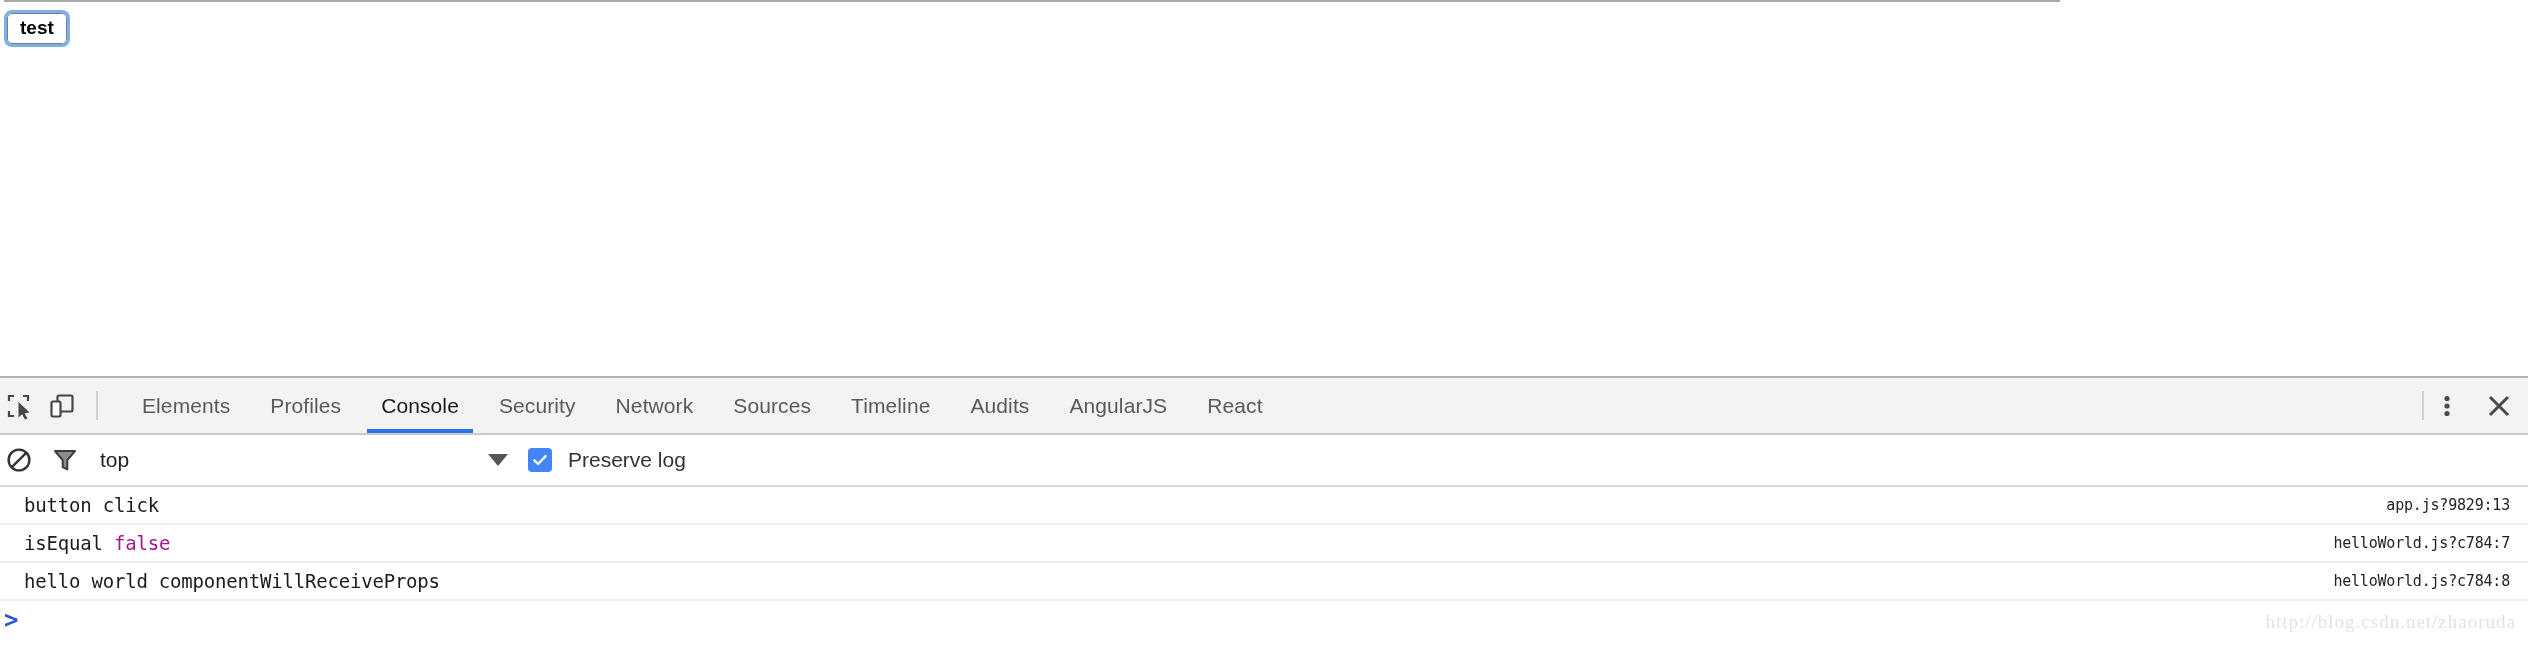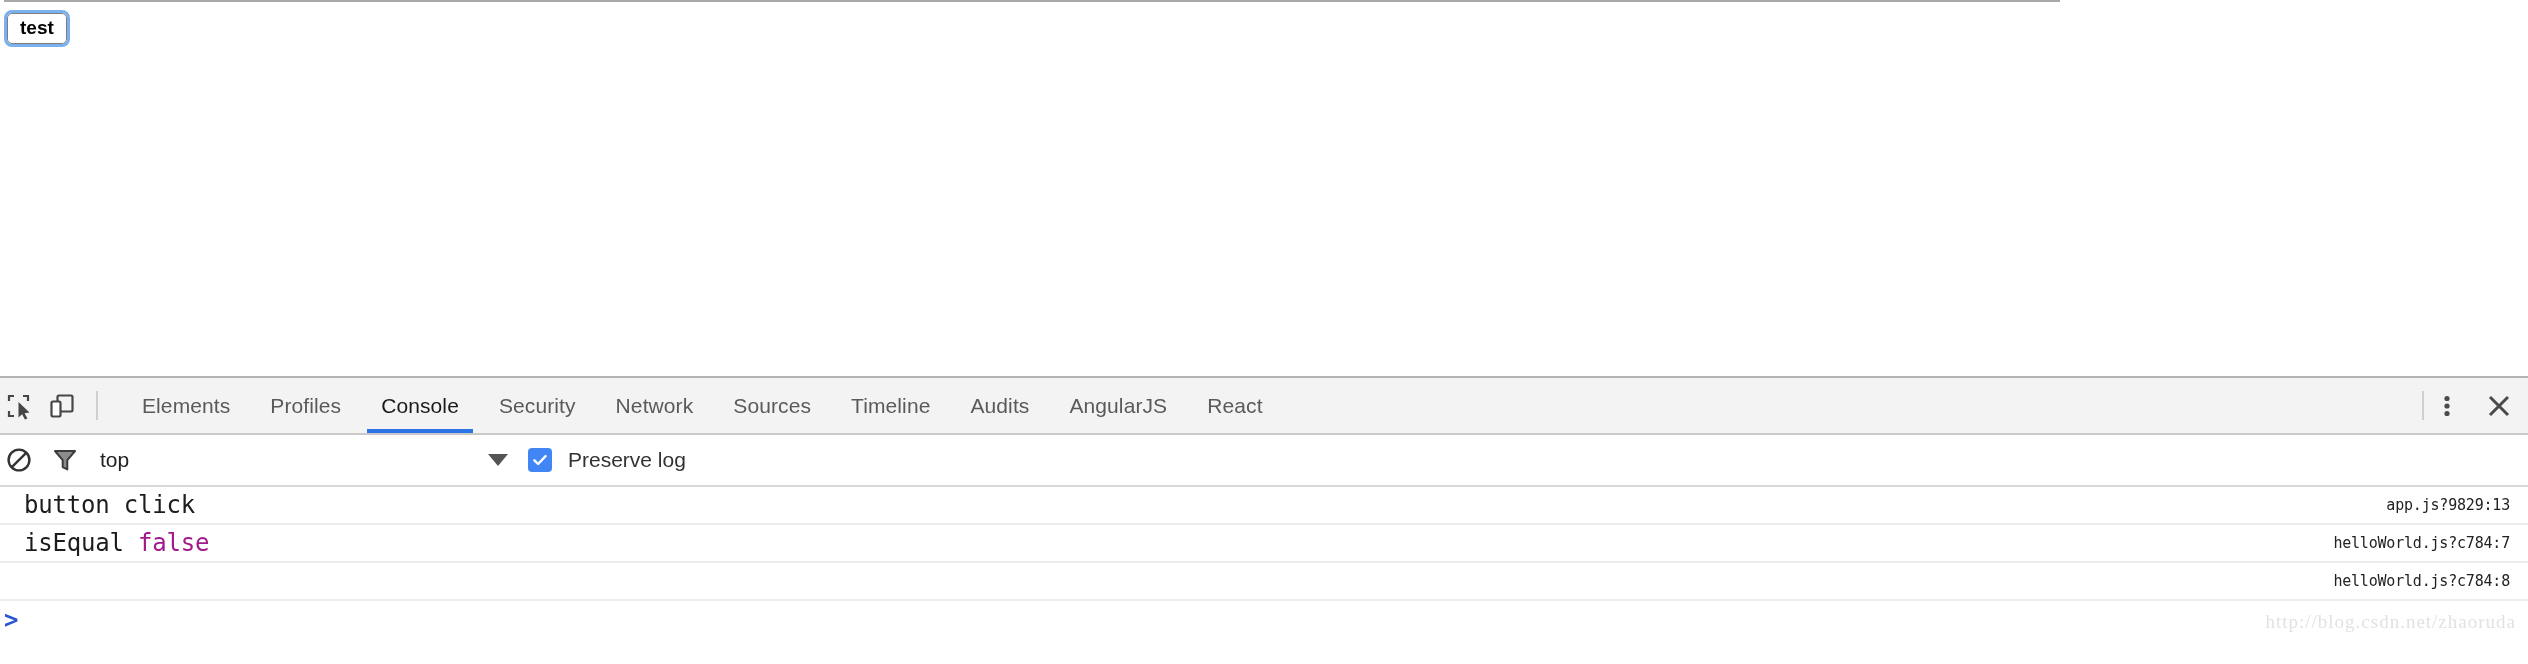--- a/index.html
+++ b/index.html
@@ -210,21 +210,21 @@
     position: relative;
     height: 38px;
     border-bottom: 2px solid #ededed;
     display: flex;
     align-items: center;
     box-sizing: border-box;
   }
   .console-text {
     margin-left: 24px;
     font-family: "DejaVu Sans Mono", "Liberation Mono", monospace;
-    font-size: 24px;
+    font-size: 19px;
     color: #1c1c1c;
     white-space: pre;
     letter-spacing: -0.2px;
   }
   .console-text .bool {
     color: #a2198c;
     margin-top: 8px;
   }
   .console-source {
     position: absolute;
@@ -392,20 +392,21 @@
       <span class="console-text"><span>button click</span></span>
       <span class="console-source">app.js?9829:13</span>
     </div>
 
     <div class="console-row">
       <span class="console-text"><span>isEqual </span><span class="bool">false</span></span>
       <span class="console-source">helloWorld.js?c784:7</span>
     </div>
 
     <div class="console-row">
+      <span class="console-text"><span>hello world componentWillReceiveProps</span></span>
       <span class="console-source">helloWorld.js?c784:8</span>
     </div>
   </div>
 
   <div id="console-prompt">
     <span id="prompt-caret">&gt;</span>
     <input id="prompt-input" type="text" placeholder="" style="">
     <span id="watermark">http://blog.csdn.net/zhaoruda</span>
   </div>
 </div>

